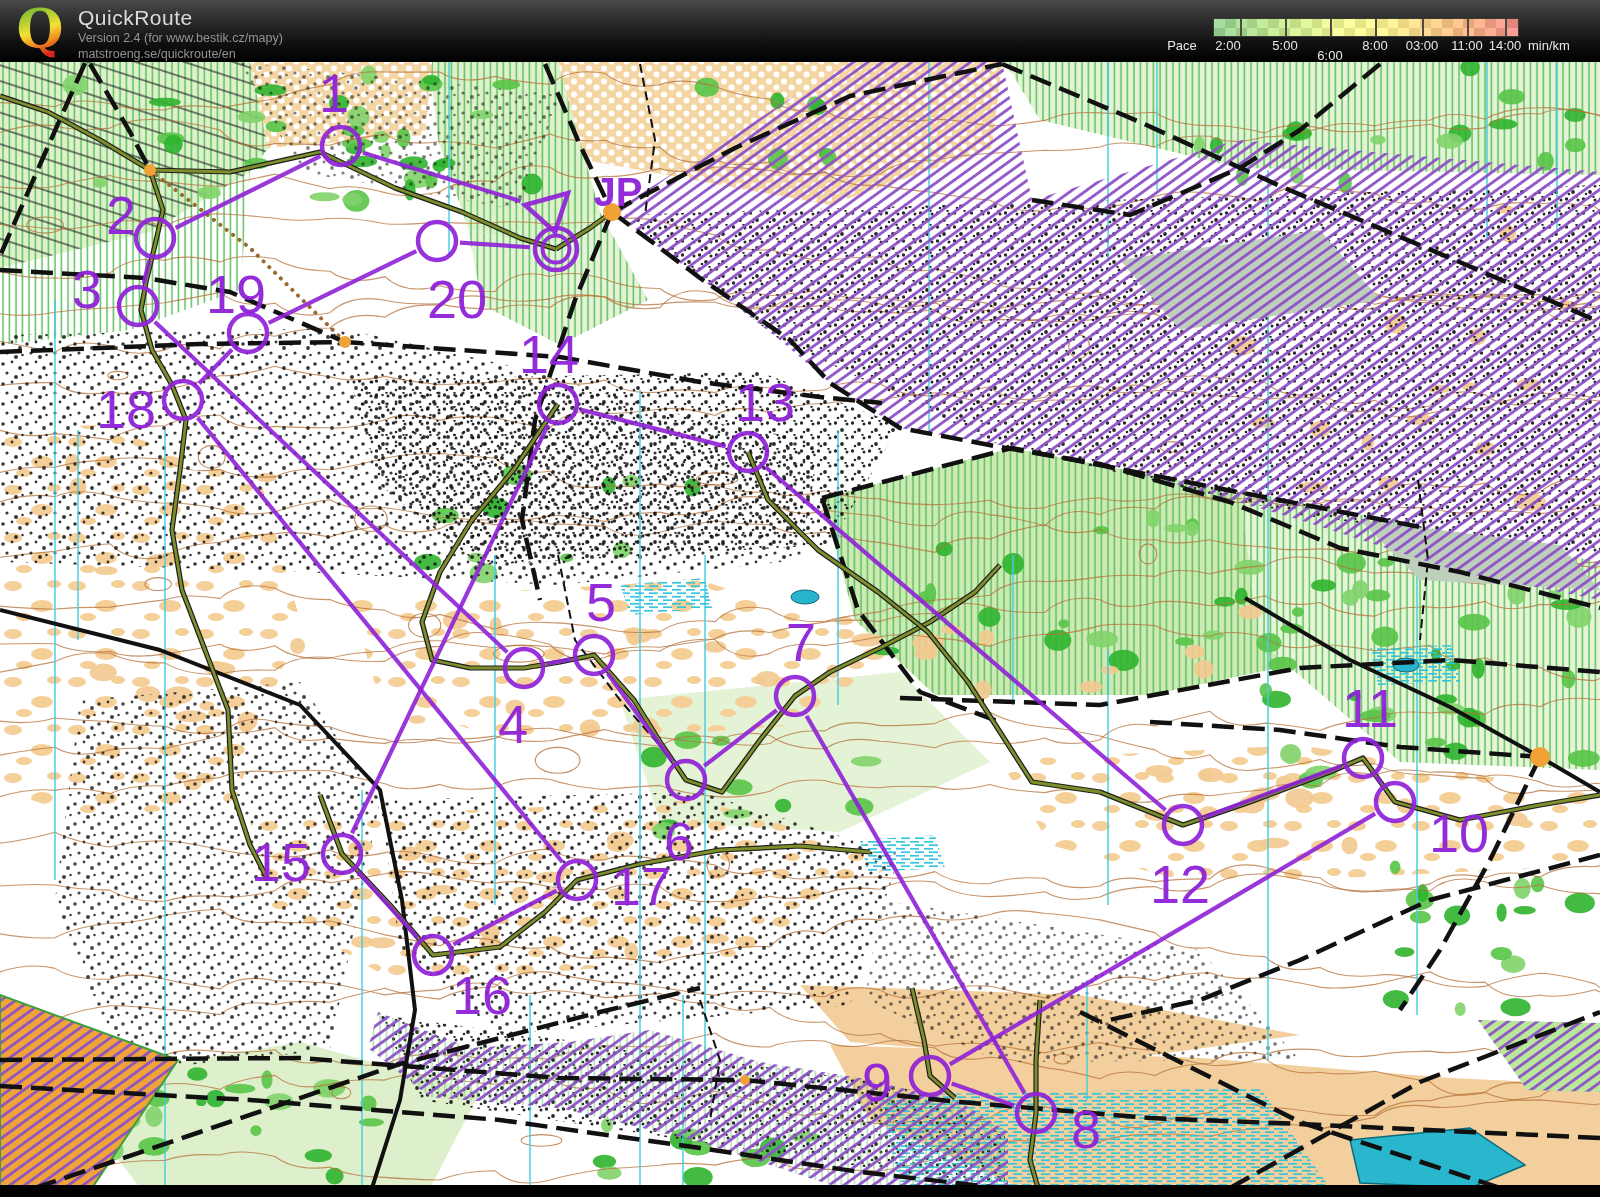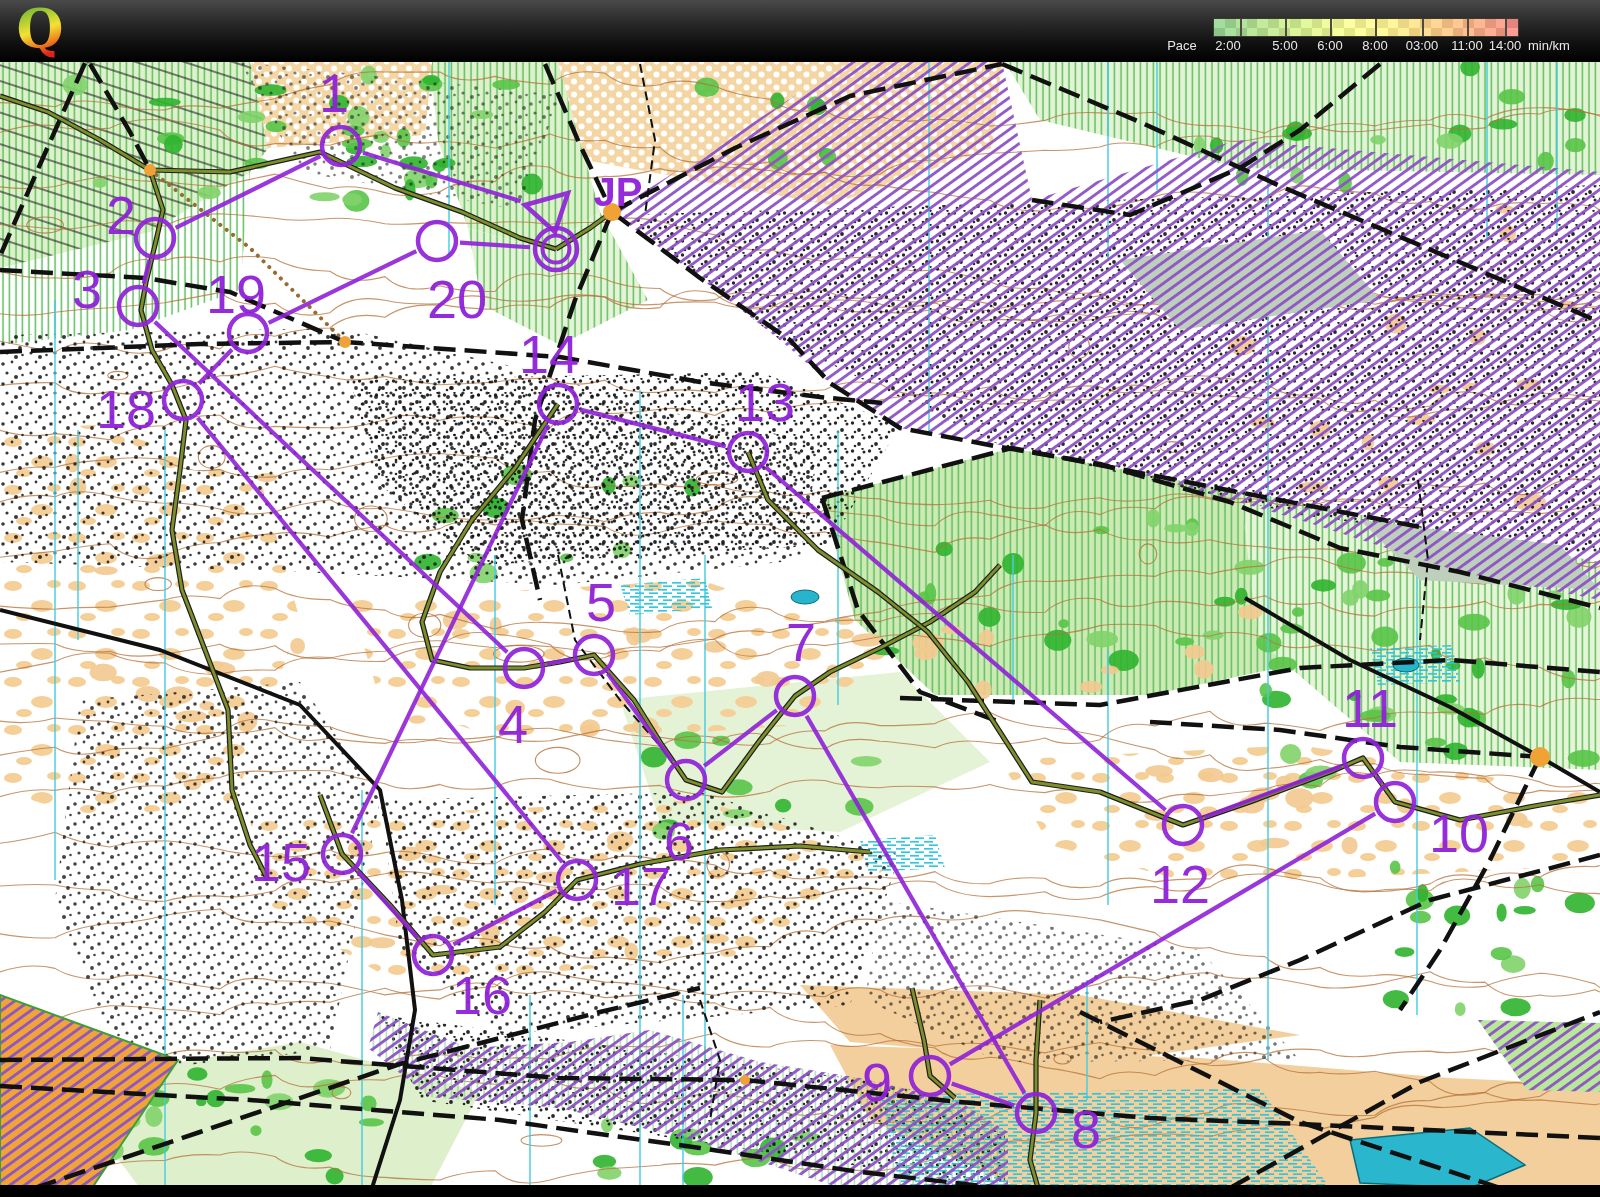--- a/index.html
+++ b/index.html
@@ -37,20 +37,25 @@
       <linearGradient id="qg" x1="0" y1="0" x2="0.25" y2="1">
         <stop offset="0" stop-color="#2f9e3f"></stop>
           <stop offset="0.35" stop-color="#a2c832"></stop>
         <stop offset="0.6" stop-color="#f2e234"></stop>
           <stop offset="0.8" stop-color="#ef8b1f"></stop>
         <stop offset="1" stop-color="#d9251d"></stop>
       </linearGradient>
     </defs>
     <text x="30" y="47" text-anchor="middle" font-family="DejaVu Serif, serif" font-weight="bold" font-size="54" fill="url(#qg)">Q</text>
   </svg>
+  <div id="titles">
+    <div id="app-title">QuickRoute</div>
+    <div class="subline">Version 2.4  (for www.bestik.cz/mapy)</div>
+    <div class="subline">matstroeng.se/quickroute/en</div>
+  </div>
   <div id="legend">
     <span id="pace-label">Pace</span>
     <div id="legend-bar">
         <div class="lg-cell" style="background: rgb(163, 221, 160);"></div>
         <div class="lg-cell" style="background: rgb(147, 201, 135);"></div>
         <div class="lg-cell" style="background: rgb(179, 228, 158);"></div>
         <div class="lg-cell" style="background: rgb(163, 208, 133);"></div>
         <div class="lg-cell" style="background: rgb(195, 235, 156);"></div>
         <div class="lg-cell" style="background: rgb(179, 215, 132);"></div>
         <div class="lg-cell" style="background: rgb(210, 242, 156);"></div>
@@ -107,21 +112,21 @@
         <div class="lg-tick" style="left: 71px;"></div>
         <div class="lg-tick" style="left: 116px;"></div>
         <div class="lg-tick" style="left: 161px;"></div>
         <div class="lg-tick" style="left: 208px;"></div>
         <div class="lg-tick" style="left: 253px;"></div>
         <div class="lg-tick" style="left: 291px;"></div>
       </div>
     <span id="unit-label">min/km</span>
   <span class="lg-label" style="left: 72px;">2:00</span>
       <span class="lg-label" style="left: 129px;">5:00</span>
-      <span class="lg-label" style="left: 174px;">6:00</span>
+      <span class="lg-label" style="left: 174px; margin-top: 10px;">6:00</span>
       <span class="lg-label" style="left: 219px;">8:00</span>
       <span class="lg-label" style="left: 266px;">03:00</span>
       <span class="lg-label" style="left: 311px;">11:00</span>
       <span class="lg-label" style="left: 349px;">14:00</span>
     </div>
 </div>
 
 <div id="map-viewport">
 <svg id="mapsvg" width="1600" height="1123" viewBox="0 62 1600 1123" xmlns="http://www.w3.org/2000/svg">
   <defs>

